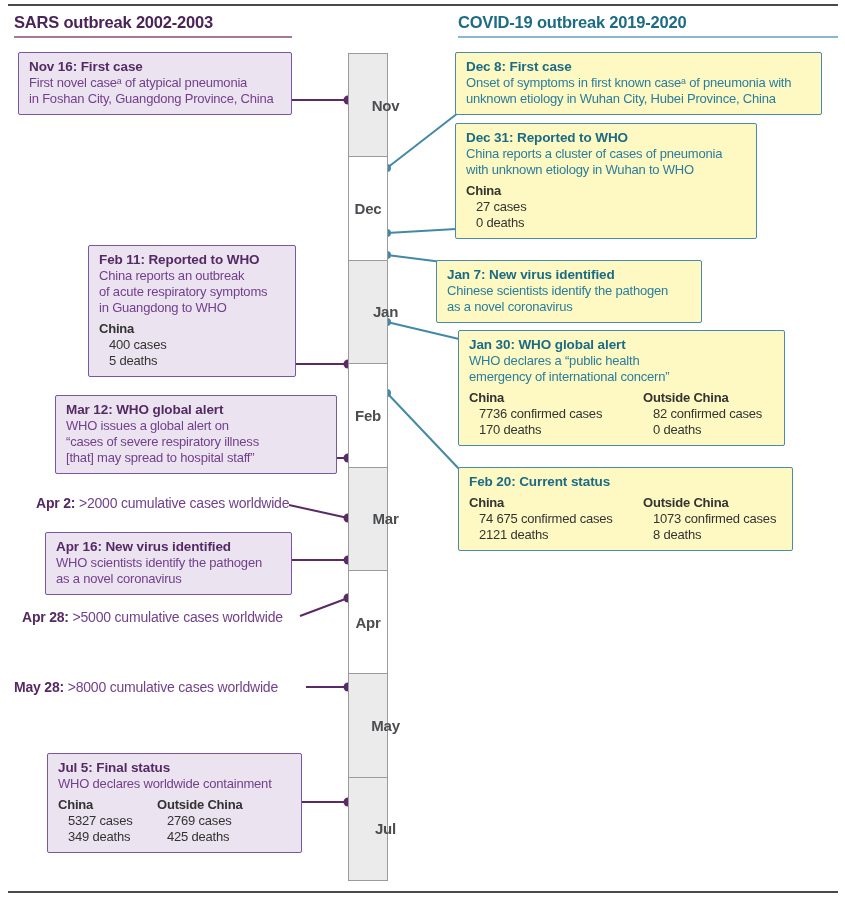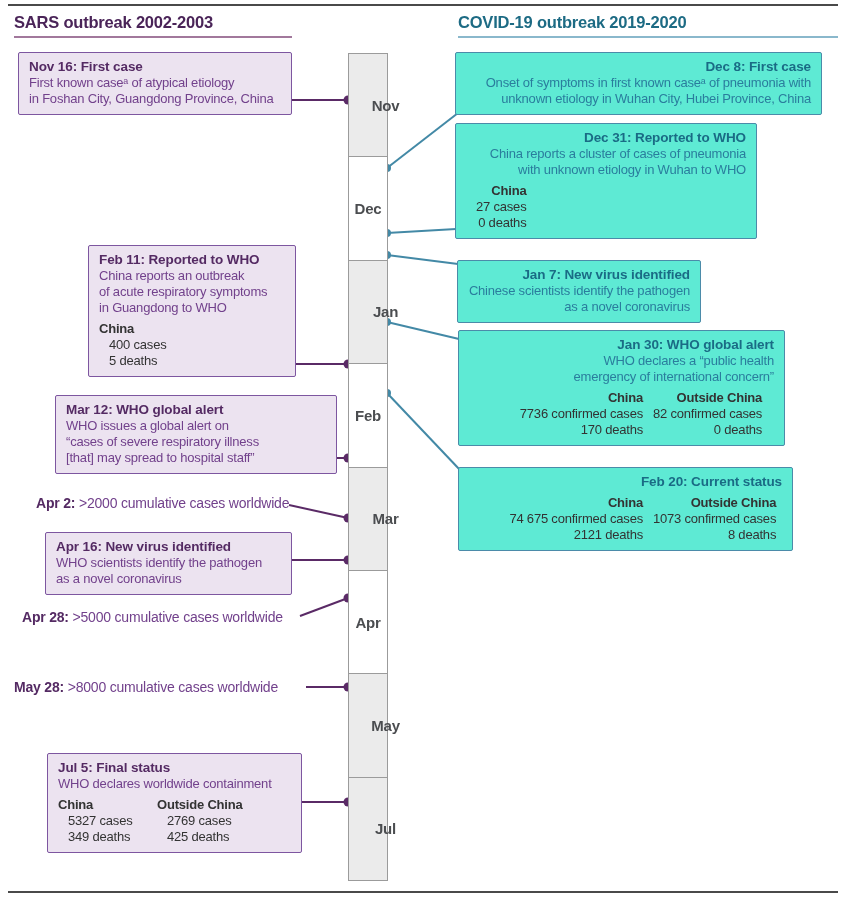--- a/index.html
+++ b/index.html
@@ -28,21 +28,21 @@
   .month + .month { border-top:1.5px solid #9b9b9b; }
   .month.shaded { background:#ebebeb;padding-left:35px; }
 
   .event-box { position:absolute; z-index:3; border-radius:2px; padding:6px 10px 7px 10px;
     font-size:13px; line-height:16px; letter-spacing:-0.2px; }
   .event-box .title { font-size:13.5px; font-weight:bold; letter-spacing:-0.1px; white-space:nowrap; }
   .event-box .line { white-space:nowrap; }
   .purple-box { background:#ece3f0; border:1.5px solid #7d56a0; }
   .purple-box .title { color:#542a63; }
   .purple-box .line { color:#72418c; }
-  .teal-box { background:#5eead4; border:1.5px solid #4b8ba9;text-align:right; }
+  .teal-box { background:#fef9c3; border:1.5px solid #4b8ba9; }
   .teal-box .title { color:#1a6b85; }
   .teal-box .line { color:#2a7d9d; }
 
   .stats { display:flex; margin-top:5px; color:#333; }
   .stat-col .stat-label { font-weight:bold; white-space:nowrap; }
   .stat-col .stat-value { padding-left:10px; white-space:nowrap; }
 
   .milestone { position:absolute; z-index:3; font-size:14px; white-space:nowrap; letter-spacing:-0.2px; }
   .milestone .prefix { font-weight:bold; color:#542a63; }
   .milestone .text { color:#72418c; }
@@ -97,21 +97,21 @@
     <div class="month shaded">Jan</div>
     <div class="month">Feb</div>
     <div class="month shaded">Mar</div>
     <div class="month">Apr</div>
     <div class="month shaded">May</div>
     <div class="month shaded">Jul</div>
   </div>
 
   <div class="event-box purple-box" style="left:18px; top:52px; width:274px;">
     <div class="title">Nov 16: First case</div>
-    <div class="line">First known caseᵃ of atypical etiology</div>
+    <div class="line">First novel caseᵃ of atypical pneumonia</div>
     <div class="line">in Foshan City, Guangdong Province, China</div>
   </div>
 
   <div class="event-box purple-box" style="left:88px; top:245px; width:208px;">
     <div class="title">Feb 11: Reported to WHO</div>
     <div class="line">China reports an outbreak</div>
     <div class="line">of acute respiratory symptoms</div>
     <div class="line">in Guangdong to WHO</div>
     <div class="stats">
       <div class="stat-col">
@@ -176,21 +176,21 @@
     <div class="line">with unknown etiology in Wuhan to WHO</div>
     <div class="stats">
       <div class="stat-col">
         <div class="stat-label">China</div>
         <div class="stat-value">27 cases</div>
         <div class="stat-value">0 deaths</div>
       </div>
     </div>
   </div>
 
-  <div class="event-box teal-box" style="left:457px; top:260px; width:244px;">
+  <div class="event-box teal-box" style="left:436px; top:260px; width:266px;">
     <div class="title">Jan 7: New virus identified</div>
     <div class="line">Chinese scientists identify the pathogen</div>
     <div class="line">as a novel coronavirus</div>
   </div>
 
   <div class="event-box teal-box" style="left:458px; top:330px; width:327px;">
     <div class="title">Jan 30: WHO global alert</div>
     <div class="line">WHO declares a “public health</div>
     <div class="line">emergency of international concern”</div>
     <div class="stats">

